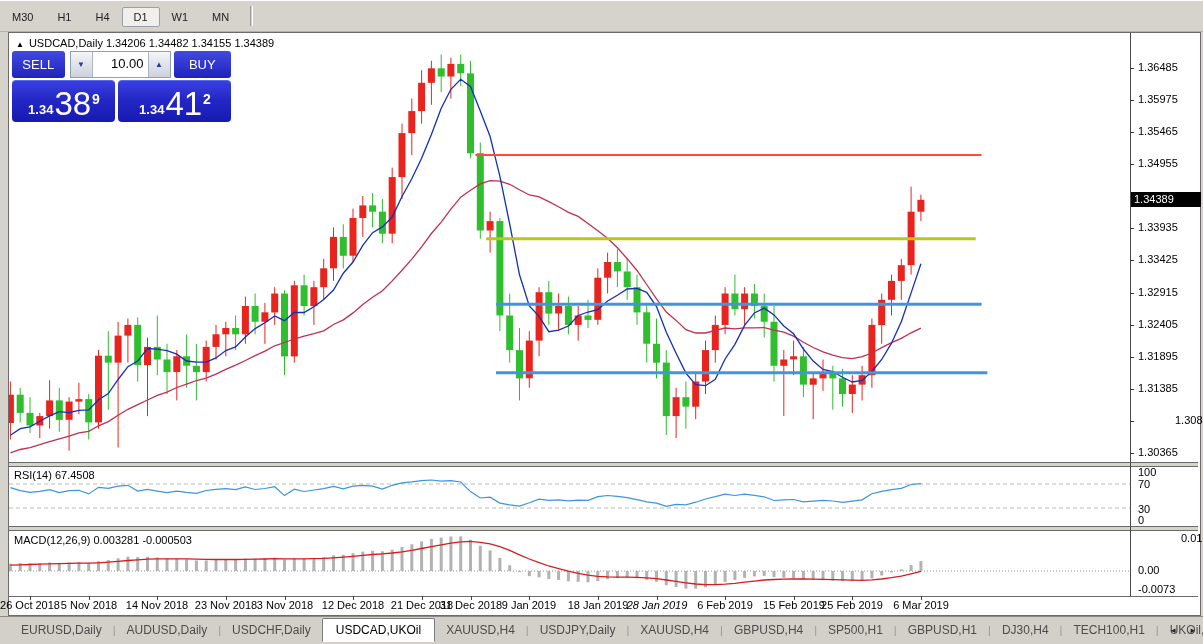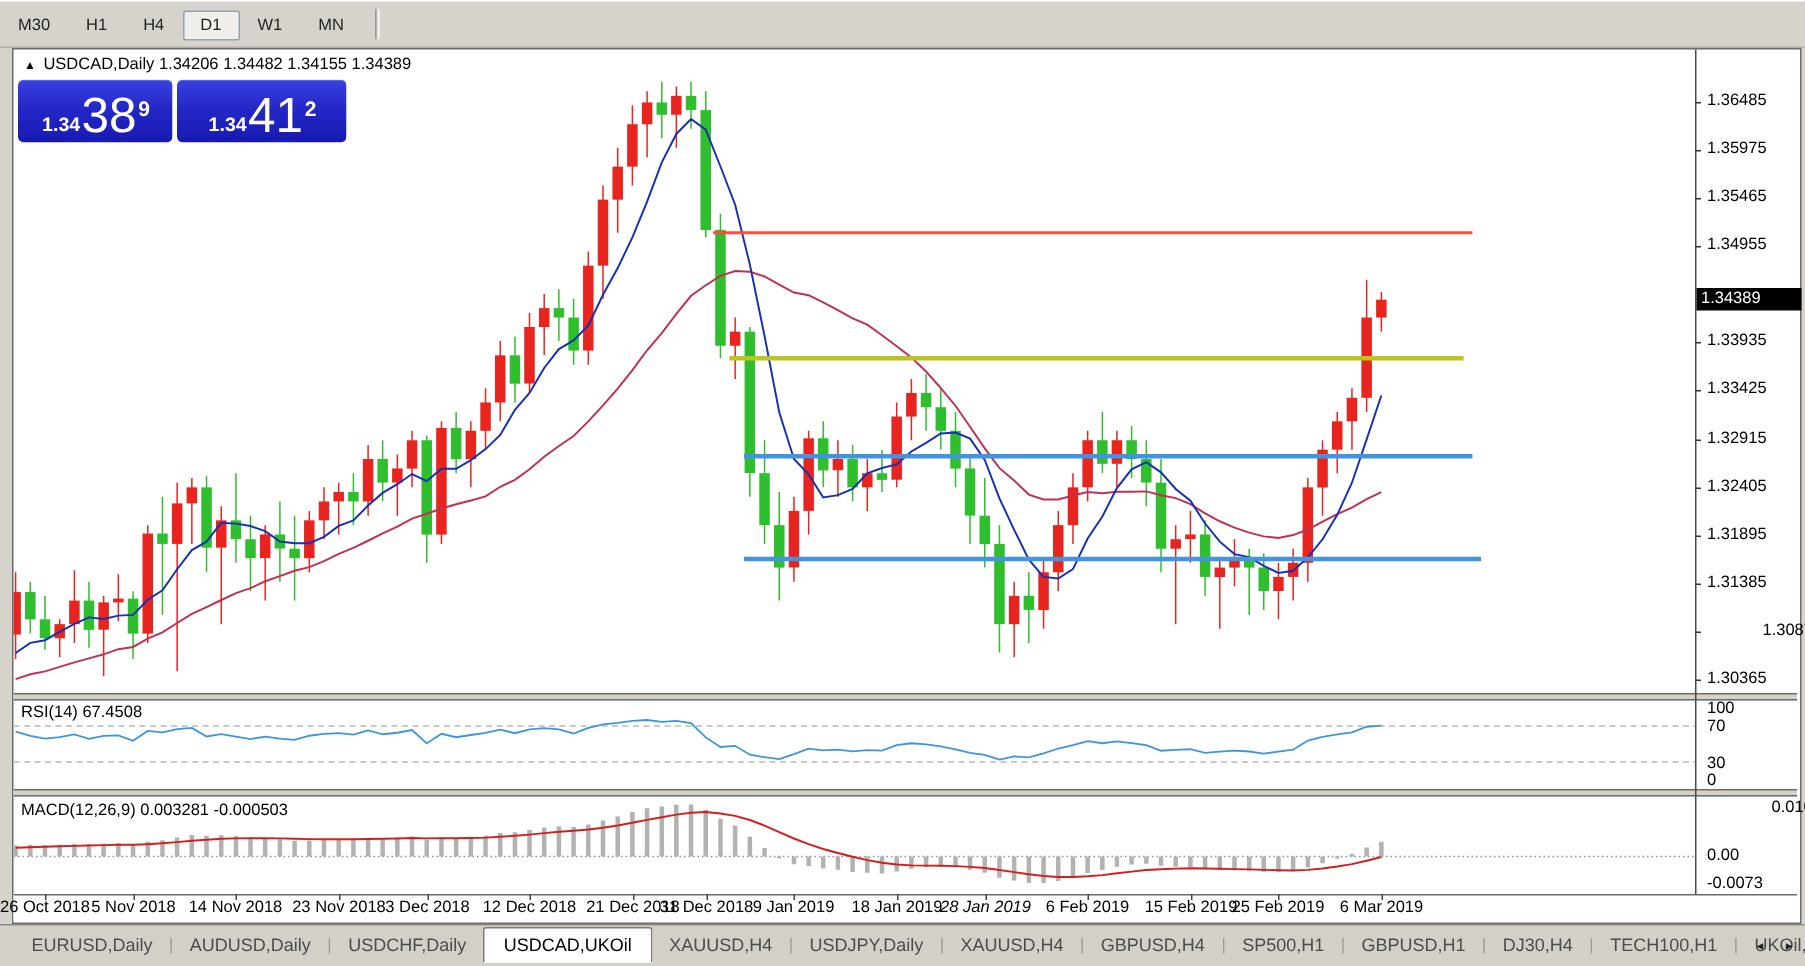--- a/index.html
+++ b/index.html
@@ -374,20 +374,29 @@
         <polyline fill="none" stroke="#d41e1e" stroke-width="1.3" points="1.4,34.2 11.2,33.8 21.0,33.5 30.8,33.2 40.6,32.9 50.3,32.7 60.1,32.4 69.9,32.2 79.7,32.2 89.5,31.8 99.3,31.2 109.1,30.4 118.9,29.5 128.7,28.8 138.5,28.2 148.3,27.9 158.0,27.8 167.8,27.8 177.6,27.9 187.4,28.2 197.2,28.4 207.0,28.5 216.8,28.5 226.6,28.5 236.4,28.3 246.1,28.2 255.9,28.0 265.7,27.7 275.5,27.9 285.3,27.8 295.1,27.8 304.9,27.7 314.7,27.4 324.5,26.8 334.3,26.2 344.0,25.4 353.8,24.4 363.6,23.5 373.4,22.8 383.2,22.0 393.0,20.8 402.8,19.3 412.6,17.5 422.4,15.6 432.2,13.8 441.9,12.1 451.7,10.8 461.5,10.4 471.3,11.3 481.1,12.9 490.9,15.7 500.7,19.4 510.5,23.8 520.3,28.0 530.1,31.7 539.8,35.0 549.6,37.7 559.4,40.2 569.2,42.4 579.0,44.2 588.8,45.3 598.6,45.9 608.4,46.1 618.2,46.2 628.0,46.4 637.7,46.9 647.5,47.7 657.3,49.0 667.1,50.4 676.9,51.8 686.7,53.0 696.5,53.7 706.3,53.7 716.1,53.2 725.9,52.4 735.6,51.2 745.4,50.1 755.2,49.0 765.0,48.5 774.8,48.1 784.6,47.9 794.4,48.0 804.2,48.2 814.0,48.4 823.8,48.6 833.5,48.9 843.3,49.2 853.1,49.3 862.9,48.9 872.7,48.0 882.5,46.7 892.3,45.1 902.1,42.8 911.9,40.3"></polyline>
       </svg></div>
   <div class="axis-strip"></div>
   <div class="v-divider"></div>
 
   <div class="chart-title">
     <span class="arr">▲</span><span>USDCAD,Daily  1.34206 1.34482 1.34155 1.34389</span>
   </div>
 
   <div class="trade">
+    <div class="trow1">
+      <div class="tbtn sellbtn">SELL</div>
+      <div class="spin">
+        <div class="spinbtn dn">▼</div>
+        <div class="spinval">10.00</div>
+        <div class="spinbtn up">▲</div>
+      </div>
+      <div class="tbtn buybtn">BUY</div>
+    </div>
     <div class="trow2">
       <div class="pricebox pb-sell">
         <span class="pb-base">1.34</span>
         <span class="pb-big">38</span>
         <span class="pb-sup">9</span>
       </div>
       <div class="pricebox pb-buy">
         <span class="pb-base">1.34</span>
         <span class="pb-big">41</span>
         <span class="pb-sup">2</span>
@@ -433,21 +442,21 @@
     </div>
 <div class="date-tick" style="left: 21px;"></div>
     <div class="date-label" style="left: -24px;">26 Oct 2018</div>
     <div class="date-tick" style="left: 80px;"></div>
     <div class="date-label" style="left: 35px;">5 Nov 2018</div>
     <div class="date-tick" style="left: 148px;"></div>
     <div class="date-label" style="left: 103px;">14 Nov 2018</div>
     <div class="date-tick" style="left: 217px;"></div>
     <div class="date-label" style="left: 172px;">23 Nov 2018</div>
     <div class="date-tick" style="left: 276px;"></div>
-    <div class="date-label" style="left: 231px;">3 Dec 2018</div>
+    <div class="date-label" style="left: 231px;">3 Nov 2018</div>
     <div class="date-tick" style="left: 344px;"></div>
     <div class="date-label" style="left: 299px;">12 Dec 2018</div>
     <div class="date-tick" style="left: 413px;"></div>
     <div class="date-label" style="left: 368px;">21 Dec 2018</div>
     <div class="date-tick" style="left: 462px;"></div>
     <div class="date-label" style="left: 417px;">31 Dec 2018</div>
     <div class="date-tick" style="left: 520px;"></div>
     <div class="date-label" style="left: 475px;">9 Jan 2019</div>
     <div class="date-tick" style="left: 589px;"></div>
     <div class="date-label" style="left: 544px;">18 Jan 2019</div>

